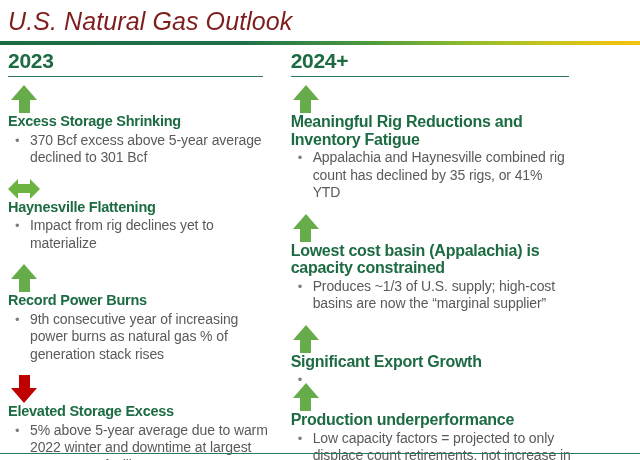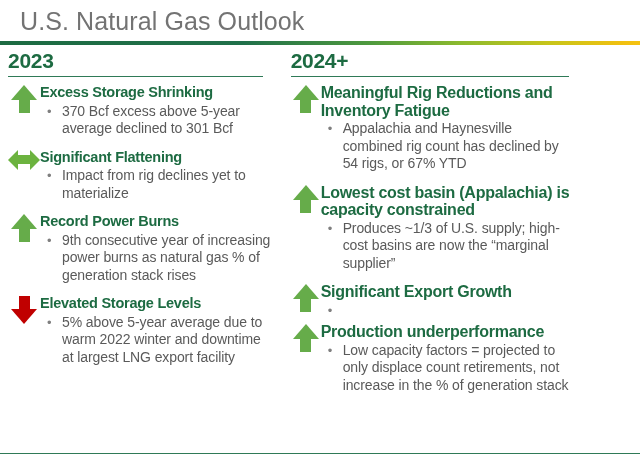--- a/index.html
+++ b/index.html
@@ -12,25 +12,26 @@
     height: 460px;
     font-family: "Liberation Sans", sans-serif;
     overflow: hidden;
     position: relative;
   }
 
   
   .slide-title {
     font-size: 25px;
     font-weight: 300;
-    color: #737373;
+    color: #7f1d1d;
     letter-spacing: 0.1px;
-    padding: 4px 0 0 20px;
+    padding: 4px 0 0 8px;
     line-height: 34px;
     white-space: nowrap;
+    font-style: italic;
   }
 
   .title-rule {
     position: absolute;
     left: 0;
     top: 41px;
     width: 640px;
     height: 4px;
     background: linear-gradient(to right,
         #1d6b42 0%,
@@ -76,20 +77,21 @@
     margin-bottom: 7px;
   }
   .col-left .col-rule  { margin-right: 8px; }
   .col-right .col-rule { margin-right: 2px; }
 
   
   .item {
     display: flex;
     align-items: flex-start;
     margin-bottom: 11px;
+    flex-direction: column;
   }
   .arrow-cell {
     flex: 0 0 auto;
     width: 32px;
     padding-top: 1px;
     display: flex;
     justify-content: center;
   }
   .col-right .arrow-cell { width: 30px; }
 
@@ -231,21 +233,21 @@
 
     <div class="item">
       <div class="arrow-cell">
         <div class="arrow-lr arrow-green-alt">
             <span class="bar"></span>
             <span class="left-head"></span>
             <span class="right-head"></span>
           </div>
       </div>
       <div class="item-body">
-        <div class="item-title">Significant Flattening</div>
+        <div class="item-title">Haynesville Flattening</div>
         <ul class="bullets">
           <li class="bullet"><span class="dot">•</span><span>Impact from rig declines yet to materialize</span></li>
         </ul>
       </div>
     </div>
 
     <div class="item">
       <div class="arrow-cell">
         <div class="arrow-up arrow-green">
             <span class="head"></span>
@@ -261,21 +263,21 @@
     </div>
 
     <div class="item">
       <div class="arrow-cell">
         <div class="arrow-down arrow-red">
             <span class="stem"></span>
             <span class="head"></span>
           </div>
       </div>
       <div class="item-body">
-        <div class="item-title">Elevated Storage Levels</div>
+        <div class="item-title">Elevated Storage Excess</div>
         <ul class="bullets">
           <li class="bullet"><span class="dot">•</span><span>5% above 5-year average due to warm 2022 winter and downtime at largest LNG export facility</span></li>
         </ul>
       </div>
     </div>
   </div>
 
   <div class="col col-right">
     <div class="col-heading">2024+</div>
     <div class="col-rule"></div>
@@ -283,21 +285,21 @@
     <div class="item">
       <div class="arrow-cell">
         <div class="arrow-up arrow-green">
             <span class="head"></span>
             <span class="stem"></span>
           </div>
       </div>
       <div class="item-body">
         <div class="item-title">Meaningful Rig Reductions and Inventory Fatigue</div>
         <ul class="bullets">
-          <li class="bullet"><span class="dot">•</span><span>Appalachia and Haynesville combined rig count has declined by 54 rigs, or 67% YTD</span></li>
+          <li class="bullet"><span class="dot">•</span><span>Appalachia and Haynesville combined rig count has declined by 35 rigs, or 41% YTD</span></li>
         </ul>
       </div>
     </div>
 
     <div class="item">
       <div class="arrow-cell">
         <div class="arrow-up arrow-green">
             <span class="head"></span>
             <span class="stem"></span>
           </div>

